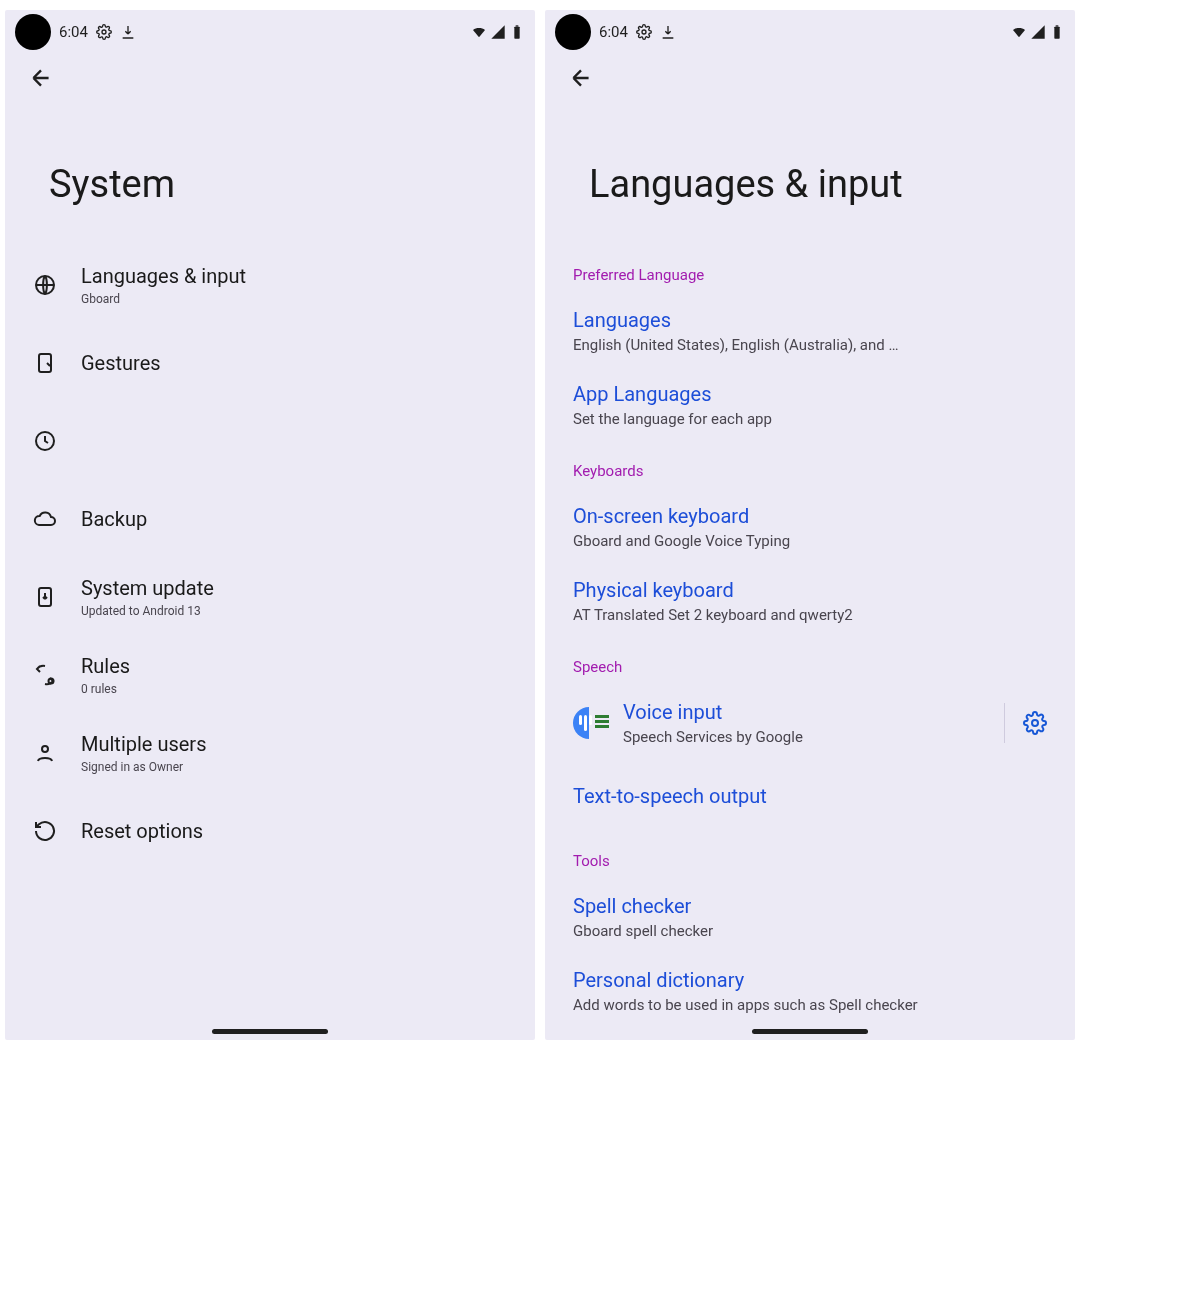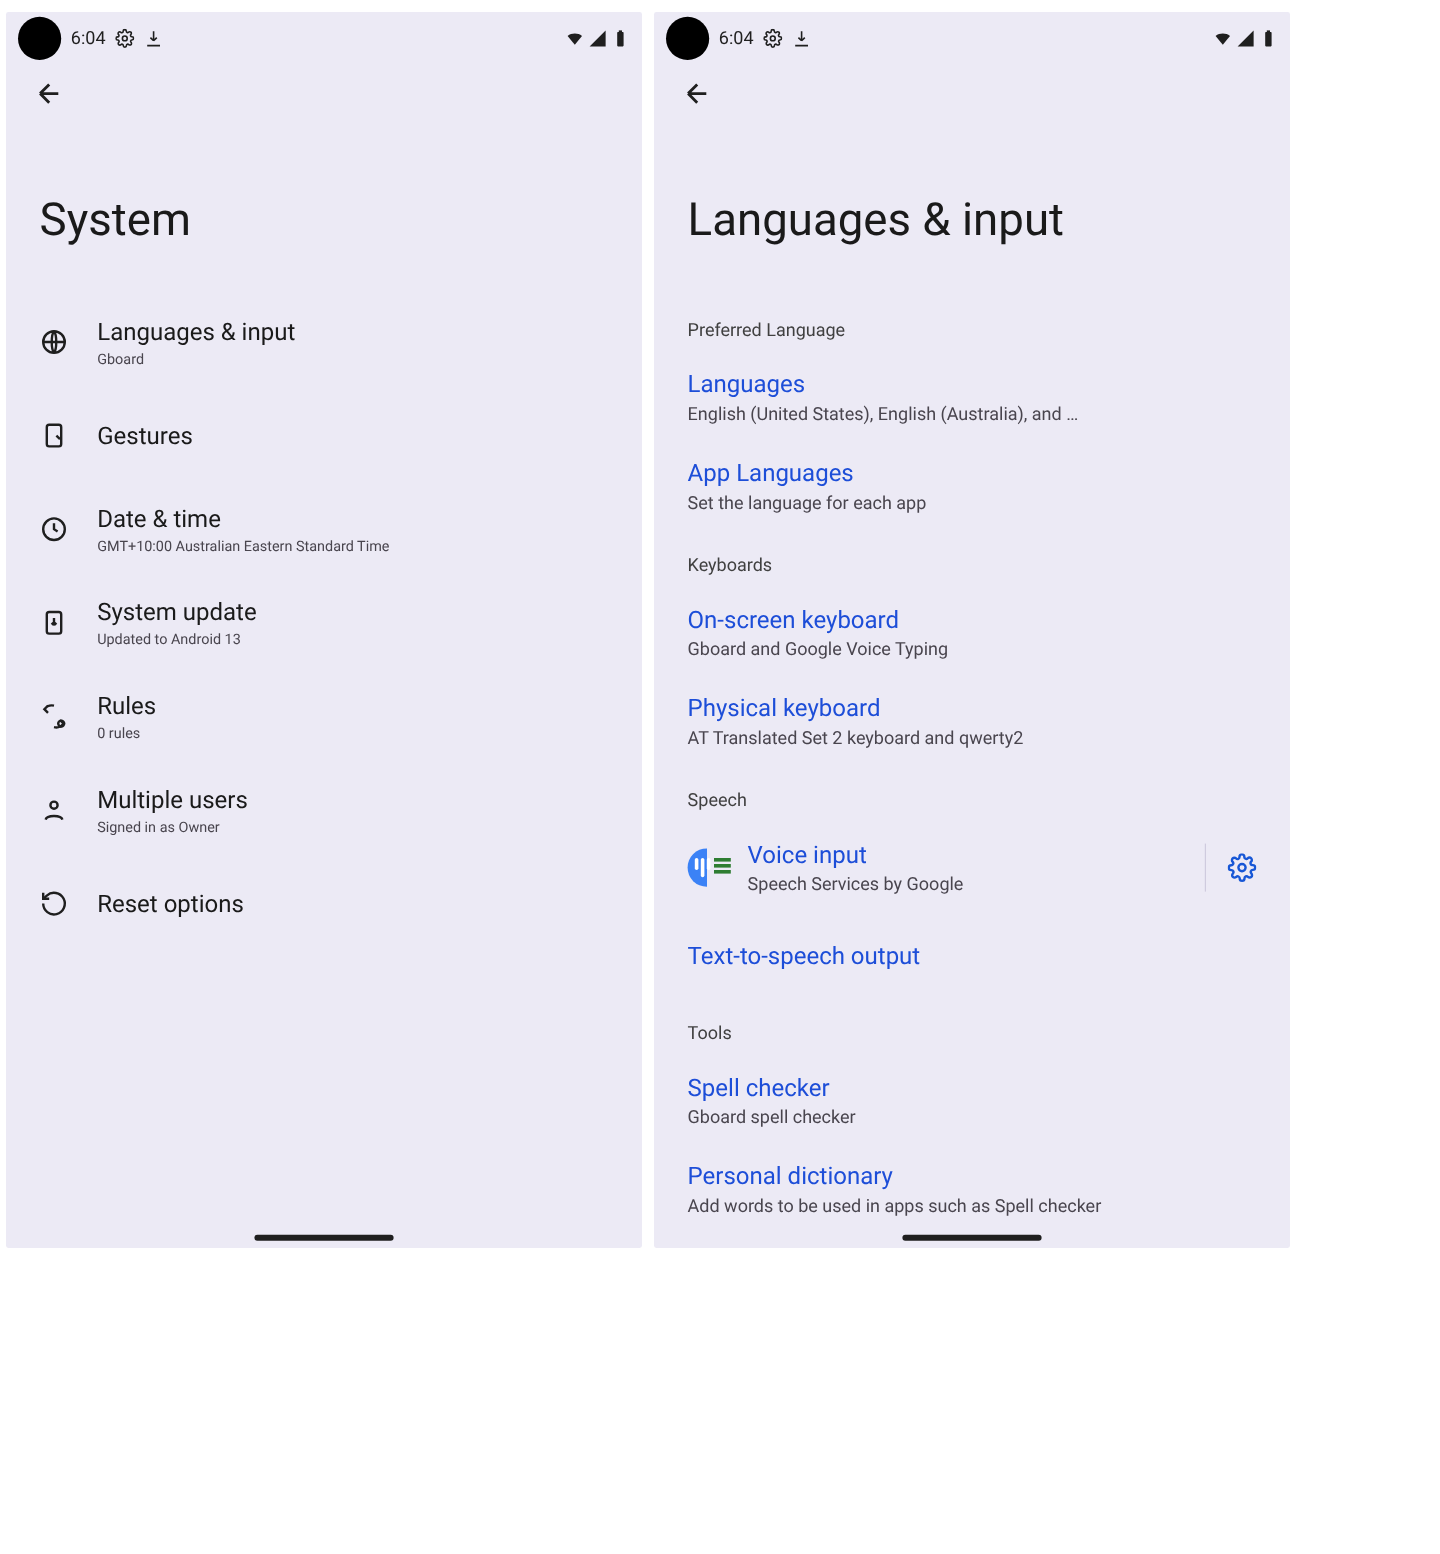--- a/index.html
+++ b/index.html
@@ -41,20 +41,21 @@
   
   .back-row { height: 48px; display: flex; align-items: center; padding-left: 22px; }
   .back-btn { width: 28px; height: 28px; display:flex; align-items:center; justify-content:center; cursor:pointer; }
 
   
   .page-title {
     font-size: 38px;
     font-weight: 400;
     color: #1a1a1a;
     padding: 60px 28px 40px 28px;
+    margin-left: 16px;
   }
 
   
   .sys-item {
     display: flex;
     align-items: center;
     padding: 18px 28px;
     cursor: pointer;
     min-height: 78px;
   }
@@ -64,21 +65,21 @@
     margin-right: 24px;
     display:flex; align-items:center; justify-content:center;
   }
   .sys-text { display: flex; flex-direction: column; gap: 4px; }
   .sys-title { font-size: 20px; color: #1a1a1a; }
   .sys-sub   { font-size: 12px; color: #49454e; }
 
   
   .section-header {
     font-size: 15px;
-    color: #404040;
+    color: #a21caf;
     padding: 20px 28px 10px 28px;
   }
   .li-item {
     padding: 14px 28px;
     cursor: pointer;
     display: flex;
     align-items: center;
     min-height: 72px;
   }
   .li-text { display:flex; flex-direction:column; gap:4px; flex:1; }
@@ -181,23 +182,29 @@
           <div class="sys-title">Gestures</div>
         </div>
       </div>
       <div class="sys-item">
         <div class="sys-icon">
           <svg viewBox="0 0 24 24" width="24" height="24" fill="none" stroke="#1f1f1f" stroke-width="2">
             <circle cx="12" cy="12" r="9"></circle>
             <path d="M12 7v5l3 2"></path>
           </svg>
         </div>
-        <div class="sys-text">
-          <div class="sys-title">Date &amp; time</div>
-          <div class="sys-sub">GMT+10:00 Australian Eastern Standard Time</div>
+      </div>
+      <div class="sys-item">
+        <div class="sys-icon">
+          <svg viewBox="0 0 24 24" width="24" height="24" fill="none" stroke="#1f1f1f" stroke-width="2">
+            <path d="M18 18a4 4 0 0 0 0-8 6 6 0 0 0-11.3-1A4.5 4.5 0 0 0 6 18h12z"></path>
+          </svg>
+        </div>
+        <div class="sys-text">
+          <div class="sys-title">Backup</div>
         </div>
       </div>
       <div class="sys-item">
         <div class="sys-icon">
           <svg viewBox="0 0 24 24" width="24" height="24" fill="none" stroke="#1f1f1f" stroke-width="2">
             <rect x="6" y="3" width="12" height="18" rx="2"></rect>
             <path d="M12 8v6m0 0l-2-2m2 2l2-2"></path>
           </svg>
         </div>
         <div class="sys-text">

